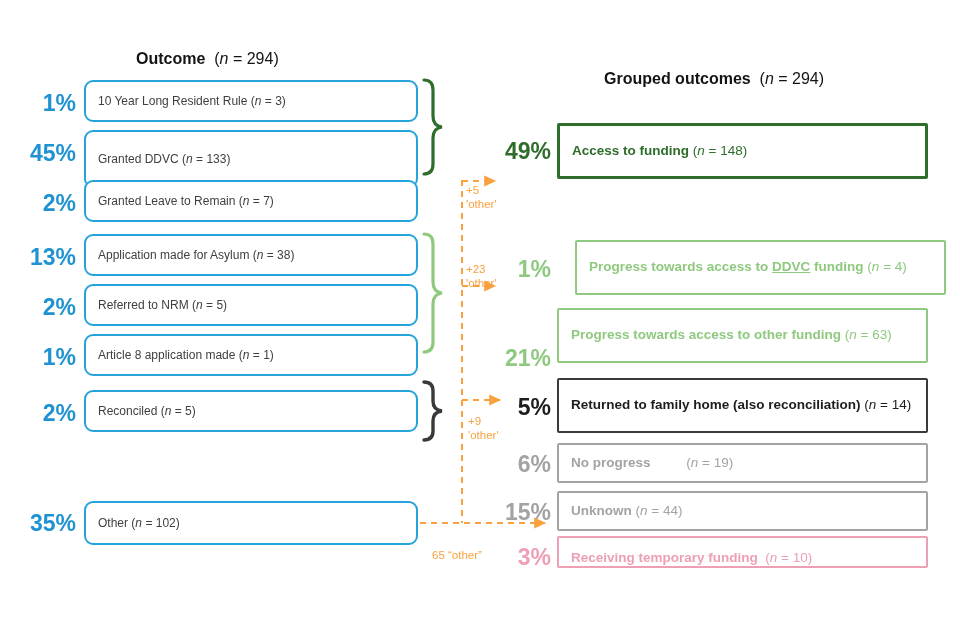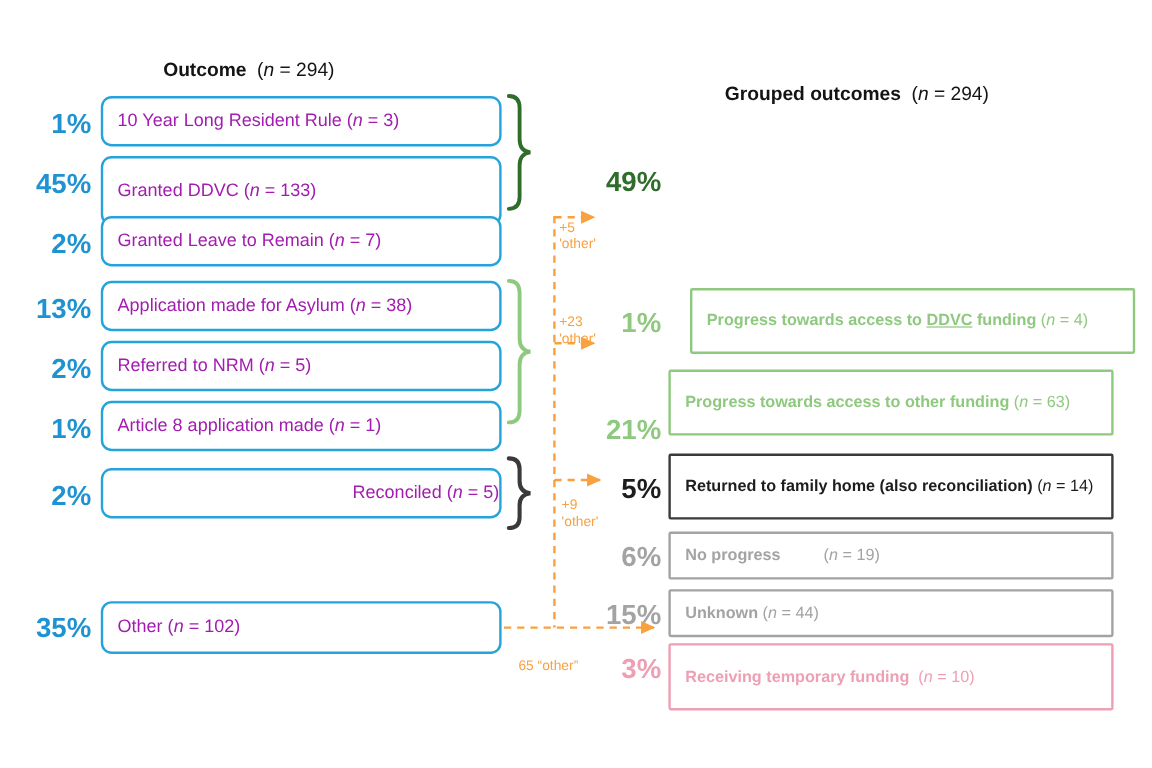--- a/index.html
+++ b/index.html
@@ -26,21 +26,21 @@
     display:flex;align-items:center;
   }
   .node .txt{
     display:block;padding:0 0 0 12px;line-height:1.22;
   }
   .it{font-style:italic;}
 
   
   .lbox{
     left:84px;width:334px;border:2.5px solid #27a3dc;border-radius:9px;
-    font-size:15px;color:#a21caf;
+    font-size:12px;color:#404040;
   }
   
   .rbox{
     left:557px;width:371px;border-width:2px;border-style:solid;border-radius:2px;
     font-size:13.5px;font-weight:bold;
   }
   .rbox.thick{border-width:3px;}
 
   
   .pct{
@@ -105,30 +105,33 @@
   <div class="node lbox" style="top:284px;height:42px;">
     <span class="txt"><span>Referred to NRM</span> (<span class="it">n</span> = 5)</span>
   </div>
 
   <div class="pct pct-left" style="top:346px;">1%</div>
   <div class="node lbox" style="top:334px;height:42px;">
     <span class="txt"><span>Article 8 application made</span> (<span class="it">n</span> = 1)</span>
   </div>
 
   <div class="pct pct-left" style="top:402px;">2%</div>
-  <div class="node lbox" style="top:390px;height:42px;justify-content:flex-end;">
+  <div class="node lbox" style="top:390px;height:42px;">
     <span class="txt"><span>Reconciled</span> (<span class="it">n</span> = 5)</span>
   </div>
 
   <div class="pct pct-left" style="top:512px;">35%</div>
   <div class="node lbox" style="top:501px;height:44px;">
     <span class="txt"><span>Other</span> (<span class="it">n</span> = 102)</span>
   </div>
 
   <div class="pct pct-right c-darkgreen" style="top:140px;">49%</div>
+  <div class="node rbox thick c-darkgreen" style="top:123px;height:56px;">
+    <span class="txt"><span>Access to funding</span> <span style="font-weight:normal;">(<span class="it">n</span> = 148)</span></span>
+  </div>
 
   <div class="pct pct-right c-lightgreen" style="top:258px;">1%</div>
   <div class="node rbox c-lightgreen" style="top:240px;height:55px;margin-left:18px;">
     <span class="txt"><span>Progress towards access to </span><span class="u">DDVC</span><span> funding</span> <span style="font-weight:normal;">(<span class="it">n</span> = 4)</span></span>
   </div>
 
   <div class="pct pct-right c-lightgreen" style="top:327px;margin-top:20px;">21%</div>
   <div class="node rbox c-lightgreen" style="top:308px;height:55px;">
     <span class="txt"><span>Progress towards access to other funding</span> <span style="font-weight:normal;">(<span class="it">n</span> = 63)</span></span>
   </div>
@@ -142,21 +145,21 @@
   <div class="node rbox c-grey" style="top:443px;height:40px;">
     <span class="txt"><span>No progress</span> <span style="font-weight:normal;margin-left:32px;">(<span class="it">n</span> = 19)</span></span>
   </div>
 
   <div class="pct pct-right c-grey" style="top:501px;">15%</div>
   <div class="node rbox c-grey" style="top:491px;height:40px;">
     <span class="txt"><span>Unknown</span> <span style="font-weight:normal;">(<span class="it">n</span> = 44)</span></span>
   </div>
 
   <div class="pct pct-right c-pink" style="top:546px;">3%</div>
-  <div class="node rbox c-pink" style="top:536px;height:56px;">
+  <div class="node rbox c-pink" style="top:536px;height:32px;align-items:flex-end;">
     <span class="txt"><span>Receiving temporary funding</span> &nbsp;<span style="font-weight:normal;">(<span class="it">n</span> = 10)</span></span>
   </div>
 
   <svg id="braces" viewBox="0 0 960 640">
 
     <path d="M424 80 q9 0 9 10 v26 q0 10 9 11 q-9 1 -9 11 v26 q0 10 -9 10" fill="none" stroke="#2e6d2a" stroke-width="3.2" stroke-linecap="round"></path>
 
     <path d="M424 234 q9 0 9 10 v38 q0 10 9 11 q-9 1 -9 11 v38 q0 10 -9 10" fill="none" stroke="#8fc97f" stroke-width="3.2" stroke-linecap="round"></path>
 
     <path d="M424 382 q9 0 9 9 v10 q0 9 9 10 q-9 1 -9 10 v10 q0 9 -9 9" fill="none" stroke="#3a3a3a" stroke-width="3.4" stroke-linecap="round"></path>

